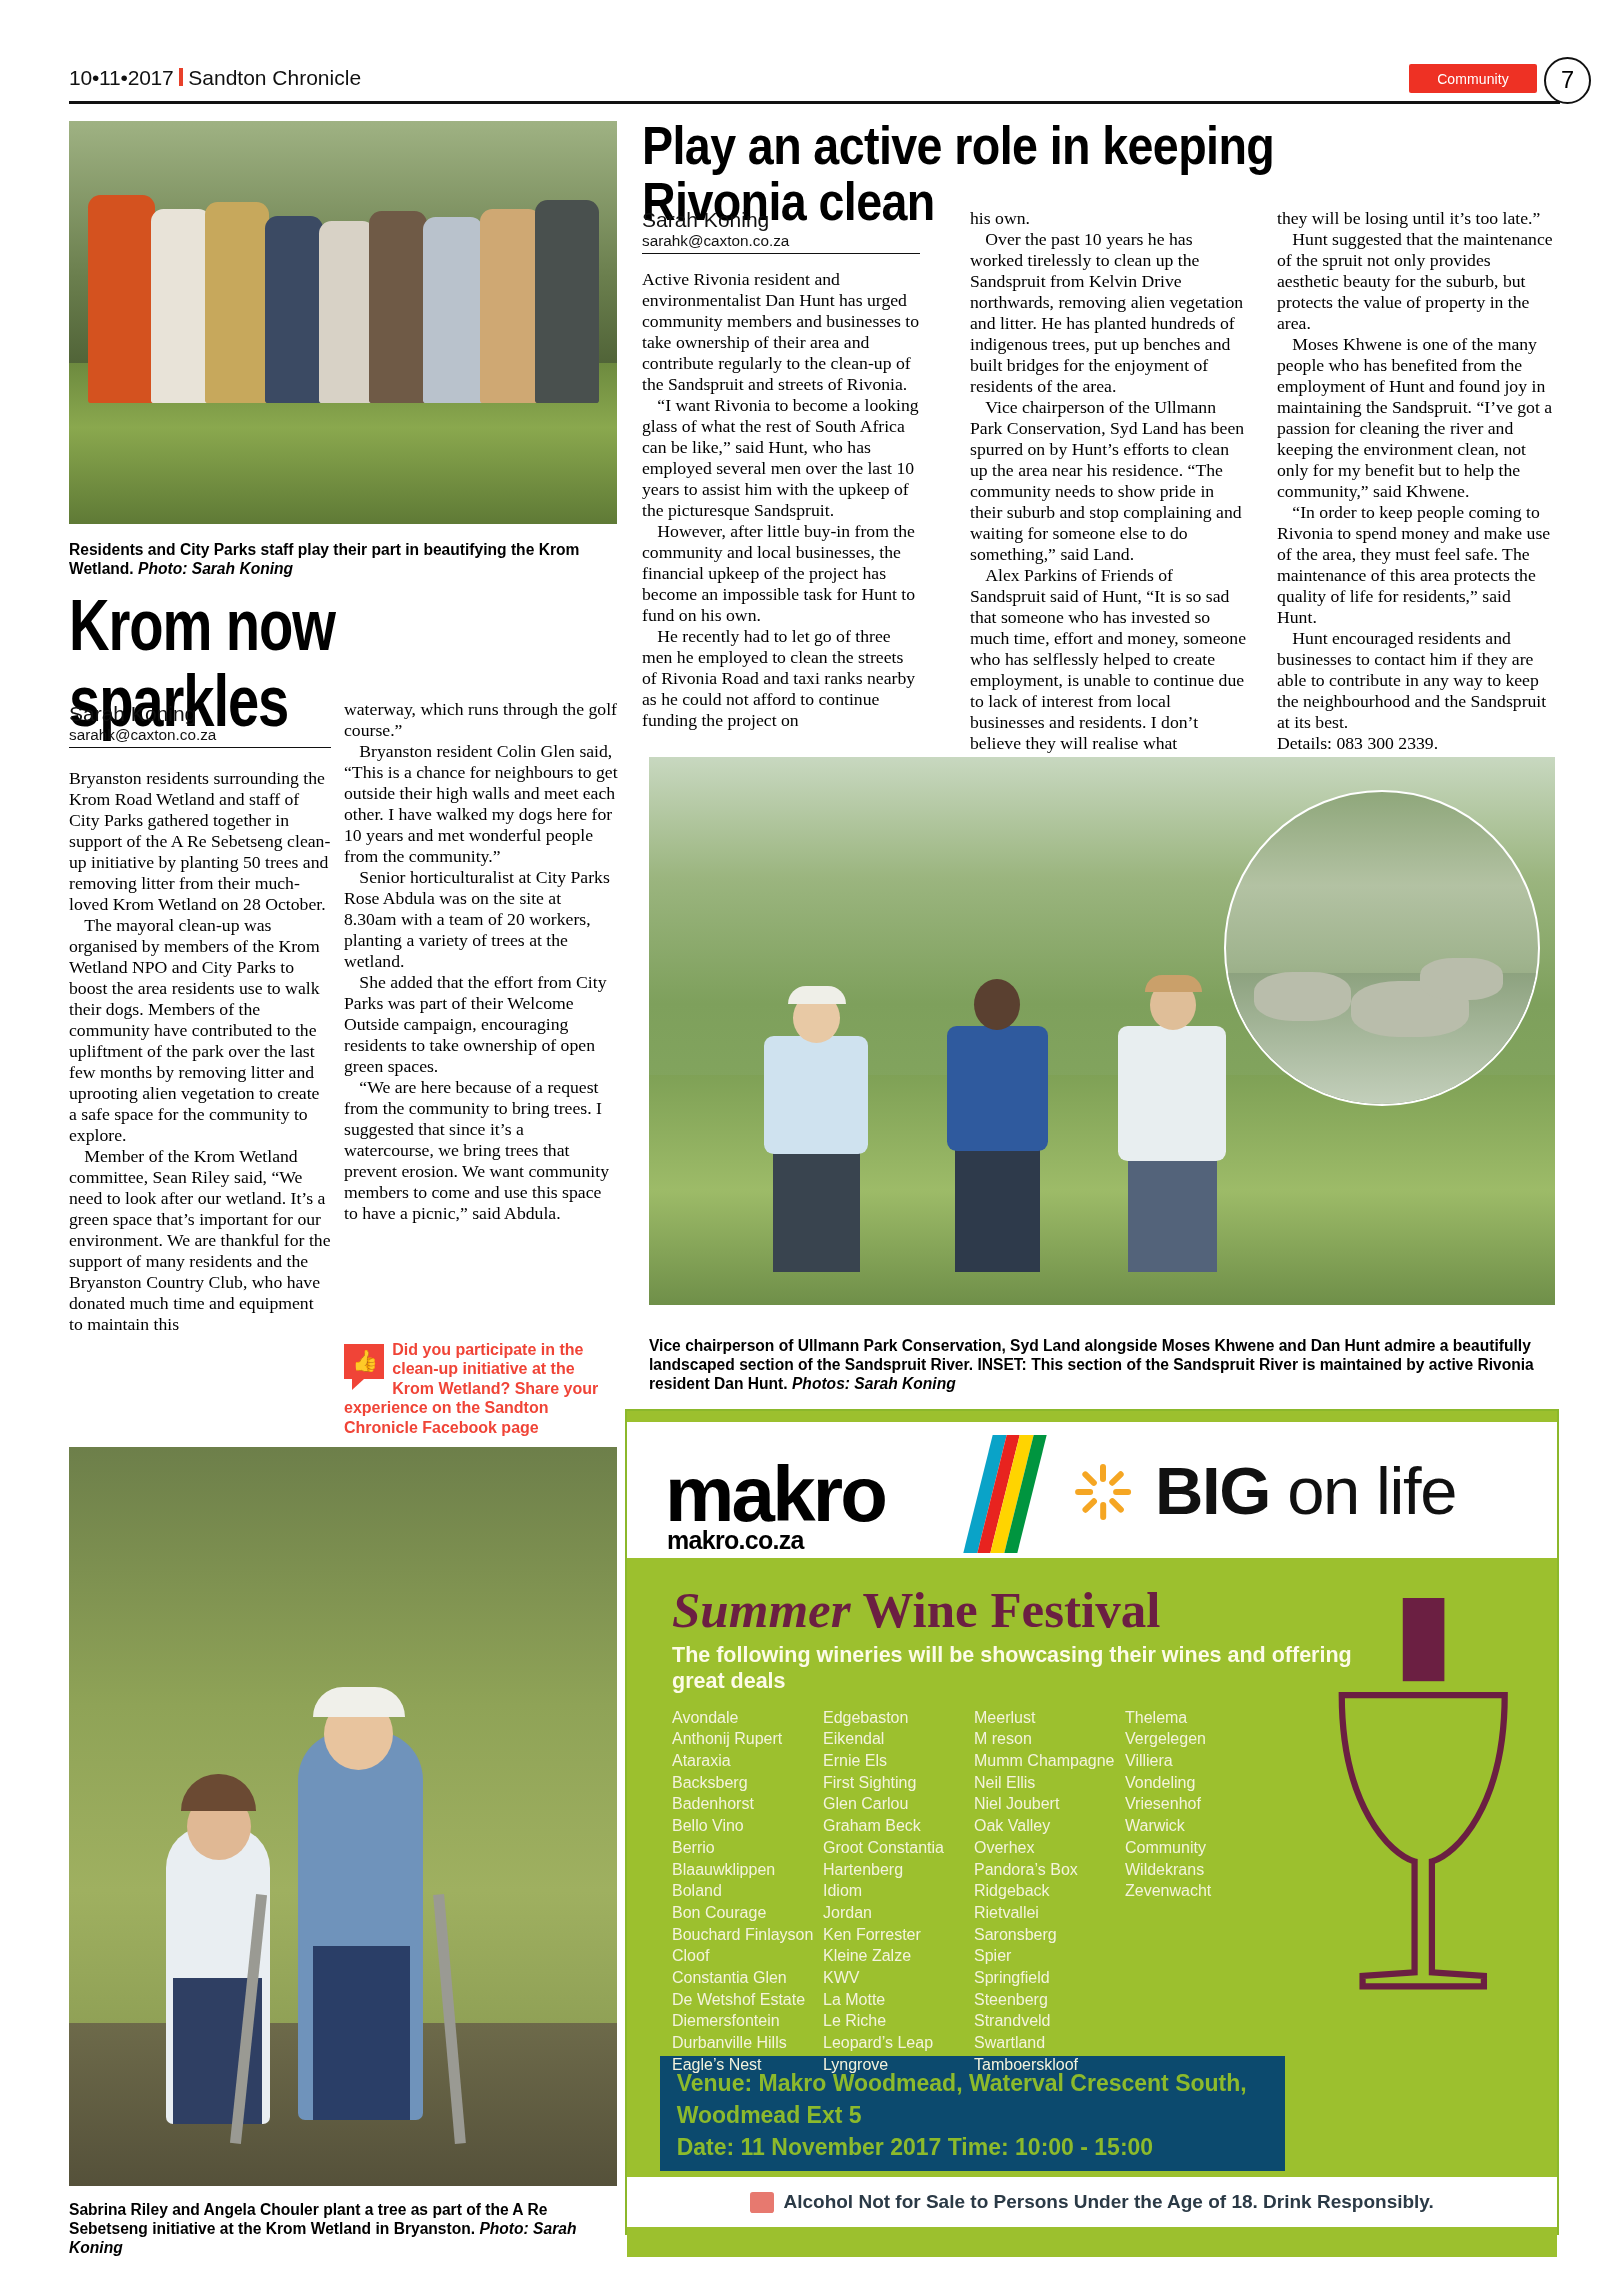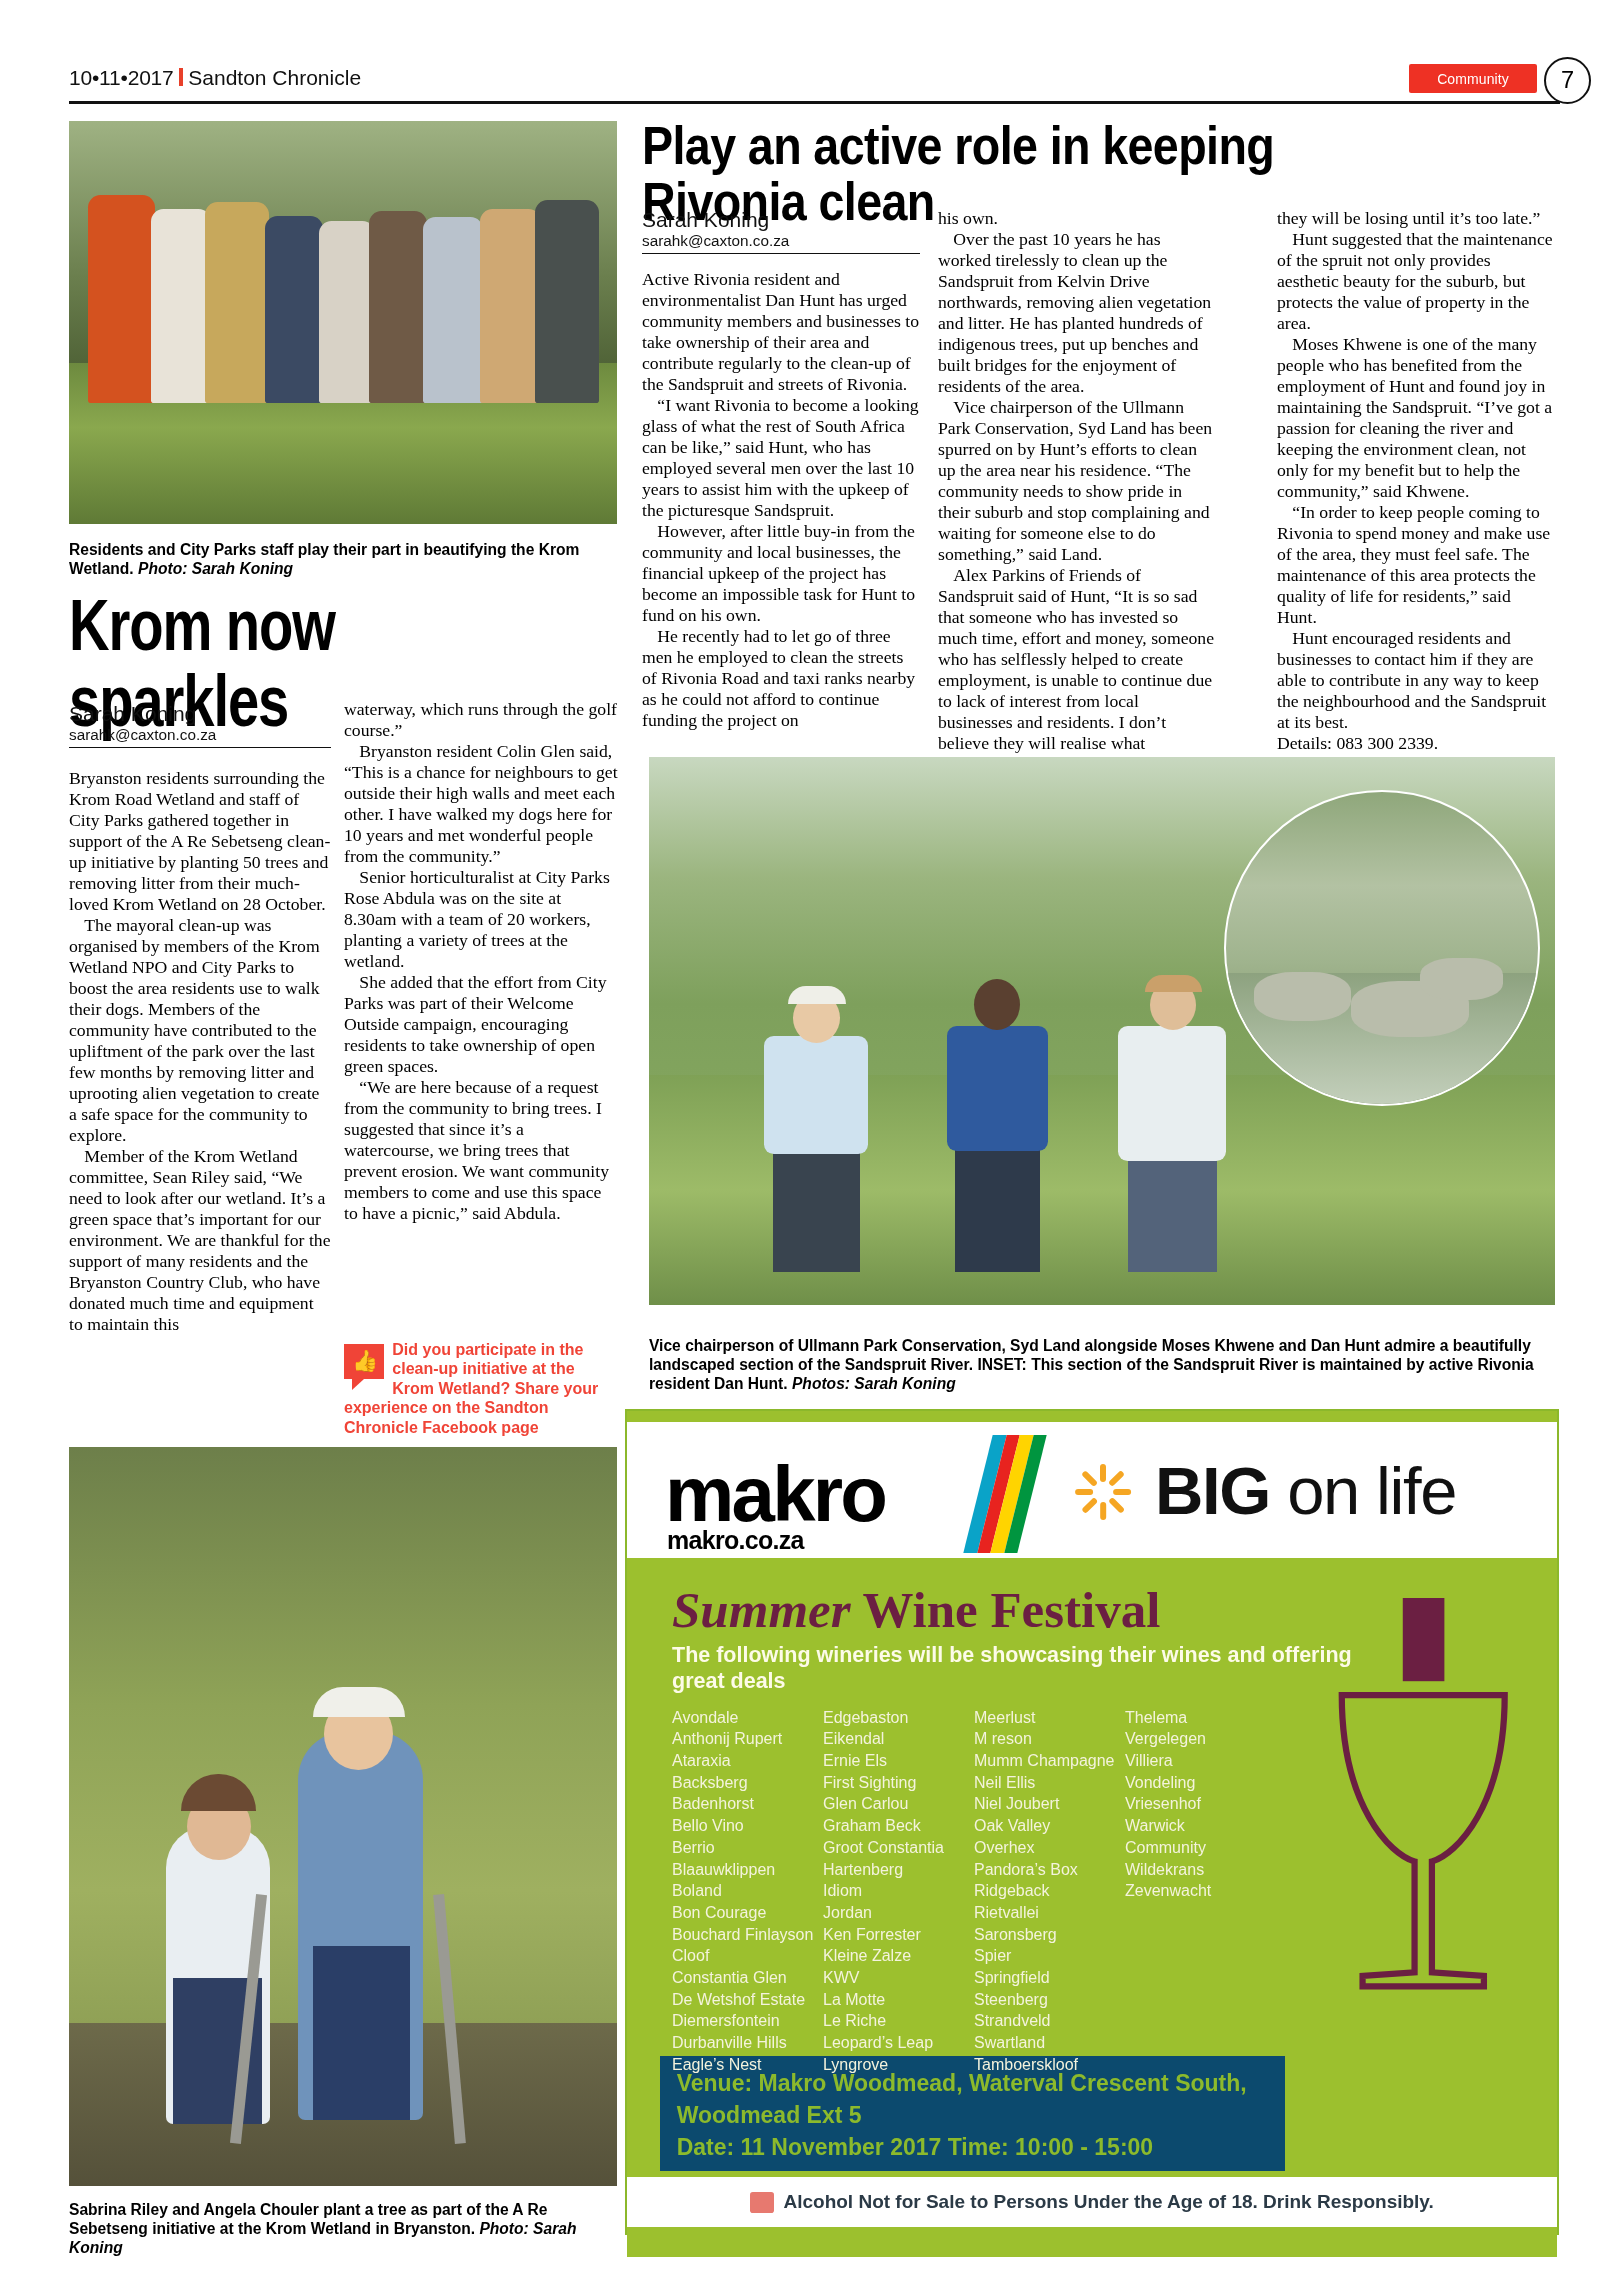--- a/index.html
+++ b/index.html
@@ -224,21 +224,21 @@
     <div class="byline-rule"></div>
   </div>
 
   <div class="body-col" style="position:absolute;left:642px;top:269px;width:278px;">
     <p class="first">Active Rivonia resident and environmentalist Dan Hunt has urged community members and businesses to take ownership of their area and contribute regularly to the clean-up of the Sandspruit and streets of Rivonia.</p>
     <p>“I want Rivonia to become a looking glass of what the rest of South Africa can be like,” said Hunt, who has employed several men over the last 10 years to assist him with the upkeep of the picturesque Sandspruit.</p>
     <p>However, after little buy-in from the community and local businesses, the financial upkeep of the project has become an impossible task for Hunt to fund on his own.</p>
     <p>He recently had to let go of three men he employed to clean the streets of Rivonia Road and taxi ranks nearby as he could not afford to continue funding the project on</p>
   </div>
 
-  <div class="body-col" style="position:absolute;left:938px;top:208px;width:278px;">
+  <div class="body-col" style="position:absolute;left:970px;top:208px;width:278px;">
     <p class="first">his own.</p>
     <p>Over the past 10 years he has worked tirelessly to clean up the Sandspruit from Kelvin Drive northwards, removing alien vegetation and litter. He has planted hundreds of indigenous trees, put up benches and built bridges for the enjoyment of residents of the area.</p>
     <p>Vice chairperson of the Ullmann Park Conservation, Syd Land has been spurred on by Hunt’s efforts to clean up the area near his residence. “The community needs to show pride in their suburb and stop complaining and waiting for someone else to do something,” said Land.</p>
     <p>Alex Parkins of Friends of Sandspruit said of Hunt, “It is so sad that someone who has invested so much time, effort and money, someone who has selflessly helped to create employment, is unable to continue due to lack of interest from local businesses and residents. I don’t believe they will realise what</p>
   </div>
 
   <div class="body-col" style="position:absolute;left:1239px;top:208px;width:278px;margin-left:38px;">
     <p class="first">they will be losing until it’s too late.”</p>
     <p>Hunt suggested that the maintenance of the spruit not only provides aesthetic beauty for the suburb, but protects the value of property in the area.</p>
     <p>Moses Khwene is one of the many people who has benefited from the employment of Hunt and found joy in maintaining the Sandspruit. “I’ve got a passion for cleaning the river and keeping the environment clean, not only for my benefit but to help the community,” said Khwene.</p>

